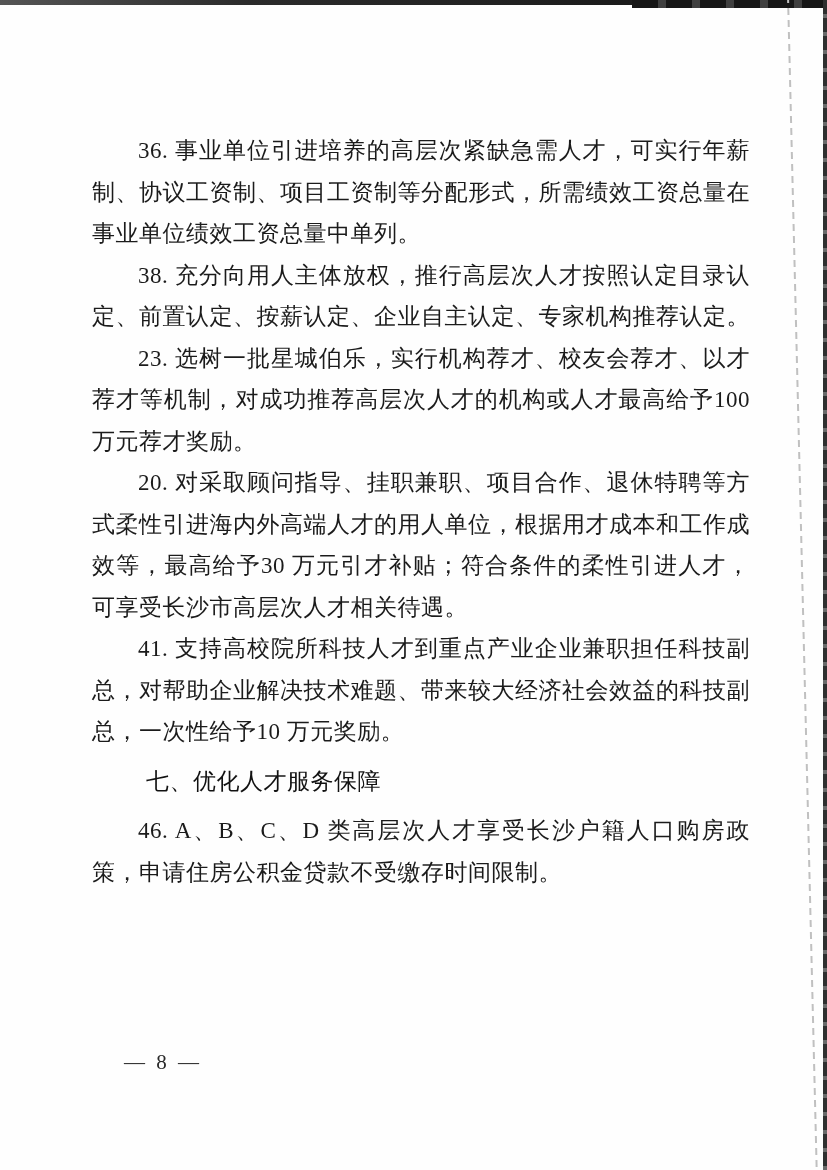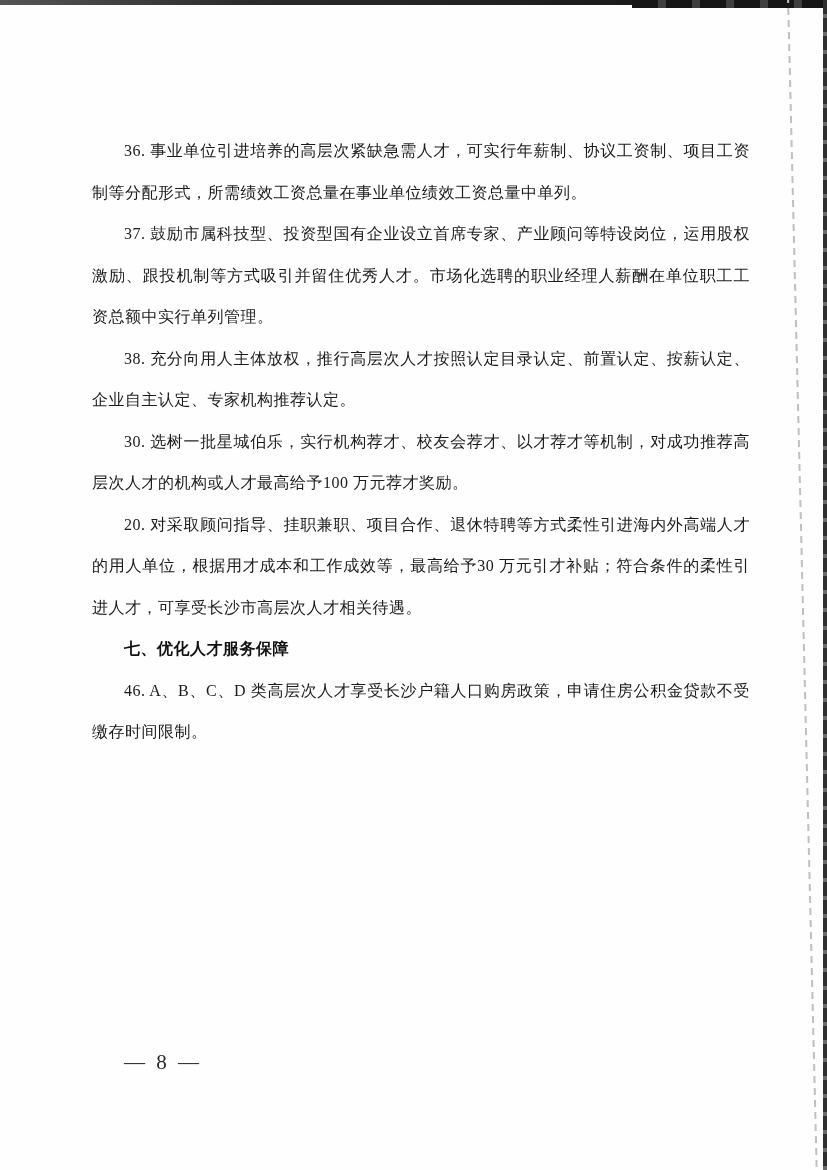--- a/index.html
+++ b/index.html
@@ -10,33 +10,33 @@
     font-family: "Liberation Serif", serif;
   }
   .page {
     position: absolute; inset: 0;
     background: #fefefe;
   }
   .content {
     position: absolute;
     left: 92px; top: 130px; width: 658px;
     color: #1b1b1b;
-    font-size: 16px;
+    font-size: 23px;
     line-height: 41.5px;
     letter-spacing: 0.5px;
     text-align: justify;
   }
   .para {
     margin: 0;
     text-indent: 2em;
   }
   .heading {
-    margin: 0;
+    margin: 8px;
     text-indent: 2em;
-    font-weight: 700;
+    font-weight: 400;
     color: #111;
   }
   .page-number {
     position: absolute;
     left: 124px; top: 1050px;
     font-size: 21px;
     color: #2a2a2a;
     letter-spacing: 3px;
     white-space: pre;
   }
@@ -64,24 +64,24 @@
     background: repeating-linear-gradient(180deg, #c0c0c0 0 7px, rgba(192,192,192,0) 7px 12px);
   }
 </style>
 </head>
 <body>
 
 <div class="page">
 
   <div class="content">
     <p class="para">36. 事业单位引进培养的高层次紧缺急需人才，可实行年薪制、协议工资制、项目工资制等分配形式，所需绩效工资总量在事业单位绩效工资总量中单列。</p>
-    <p class="para">37. 鼓励市属科技型、投资型国有企业设立首席专家、产业顾问等特设岗位，运用股权激励、跟投机制等方式吸引并留住优秀人才。市场化选聘的职业经理人薪酬在单位职工工资总额中实行单列管理。</p>
     <p class="para">38. 充分向用人主体放权，推行高层次人才按照认定目录认定、前置认定、按薪认定、企业自主认定、专家机构推荐认定。</p>
-    <p class="para">30. 选树一批星城伯乐，实行机构荐才、校友会荐才、以才荐才等机制，对成功推荐高层次人才的机构或人才最高给予100 万元荐才奖励。</p>
+    <p class="para">23. 选树一批星城伯乐，实行机构荐才、校友会荐才、以才荐才等机制，对成功推荐高层次人才的机构或人才最高给予100 万元荐才奖励。</p>
     <p class="para">20. 对采取顾问指导、挂职兼职、项目合作、退休特聘等方式柔性引进海内外高端人才的用人单位，根据用才成本和工作成效等，最高给予30 万元引才补贴；符合条件的柔性引进人才，可享受长沙市高层次人才相关待遇。</p>
+    <p class="para">41. 支持高校院所科技人才到重点产业企业兼职担任科技副总，对帮助企业解决技术难题、带来较大经济社会效益的科技副总，一次性给予10 万元奖励。</p>
     <p class="heading">七、优化人才服务保障</p>
     <p class="para">46. A、B、C、D 类高层次人才享受长沙户籍人口购房政策，申请住房公积金贷款不受缴存时间限制。</p>
   </div>
 
   <div class="page-number">— 8 —</div>
 
   <div class="edge-top"></div>
   <div class="edge-top-right"></div>
   <div class="edge-right"></div>
   <div class="fold-line"></div>

